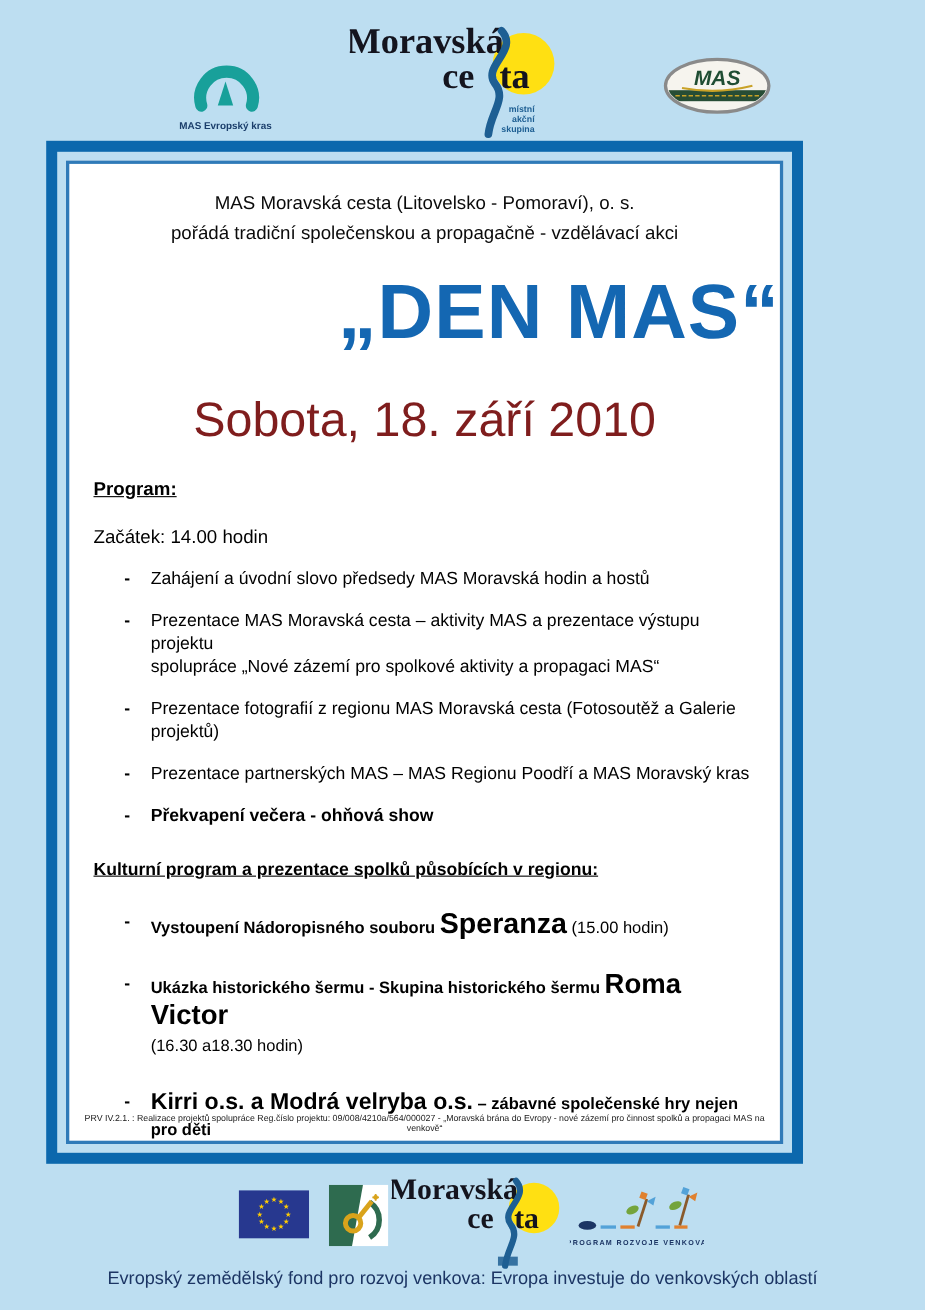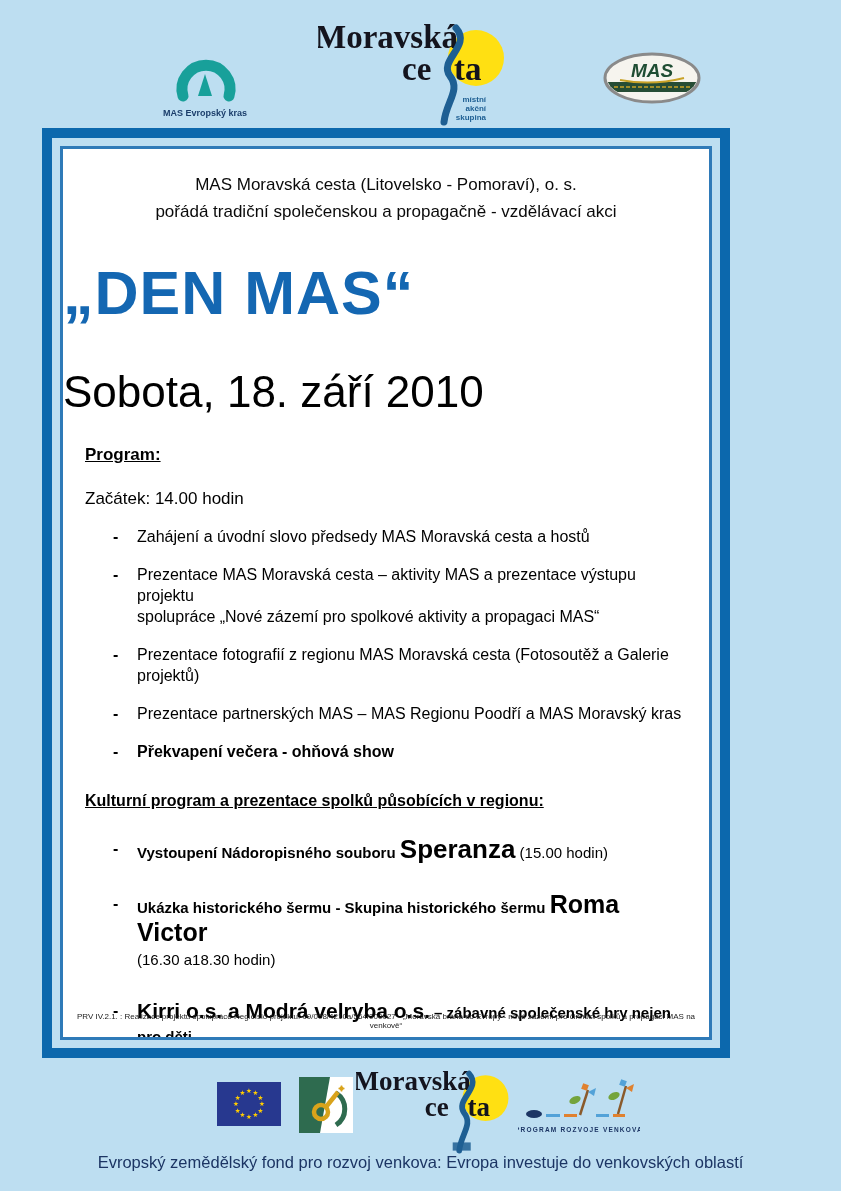--- a/index.html
+++ b/index.html
@@ -19,24 +19,24 @@
   .frame{
     position:absolute;left:42px;top:128px;width:688px;height:930px;
     box-sizing:border-box;border:10px solid #0C68AD;background:#BDDEF1;padding:8px;
   }
   .frame-inner{
     box-sizing:border-box;width:100%;height:100%;
     border:3px solid #2F7AB8;background:#fff;position:relative;overflow:hidden;
   }
   .intro{margin-top:22px;text-align:center;font-size:17px;line-height:27px;color:#0a0a0a;}
   .big-title{
-    margin-top:22px;text-align:left;
-    font-size:61px;line-height:92px;font-weight:bold;color:#1467B2;letter-spacing:1px;
-  }
-  .date-line{margin-top:30px;text-align:left;font-size:44px;line-height:46px;color:#000000;}
+    margin-top:12px;text-align:right;
+    font-size:70px;line-height:92px;font-weight:bold;color:#1467B2;letter-spacing:1px;
+  }
+  .date-line{margin-top:30px;text-align:center;font-size:44px;line-height:46px;color:#7f1d1d;}
   .venue-line{margin-top:4px;text-align:center;font-size:23px;color:#000;}
   .section{padding:0 24px 0 22px;}
   .prog-head{margin-top:30px;font-size:17px;font-weight:bold;text-decoration:underline;}
   .start-line{margin-top:24px;font-size:17px;}
   ul.plist{list-style:none;margin:4px 0 0 28px;padding:0;font-size:16px;}
   ul.plist li{position:relative;padding-left:24px;margin-top:17px;line-height:21px;}
   ul.plist li .dash{position:absolute;left:0;top:0;font-weight:bold;}
   ul.plist li.bold-item{font-weight:bold;}
   .kult-head{margin-top:30px;font-size:16px;font-weight:bold;text-decoration:underline;}
   ul.klist{list-style:none;margin:0 0 0 28px;padding:0;}
@@ -107,21 +107,21 @@
 
     <div class="big-title">„DEN MAS“</div>
 
     <div class="date-line">Sobota, 18. září 2010</div>
 
     <div class="section">
       <div class="prog-head">Program:</div>
       <div class="start-line">Začátek: 14.00 hodin</div>
 
       <ul class="plist">
-        <li><span class="dash">-</span><span>Zahájení a úvodní slovo předsedy MAS Moravská cesta  a hostů</span></li>
+        <li><span class="dash">-</span><span>Zahájení a úvodní slovo předsedy MAS Moravská hodin  a hostů</span></li>
         <li><span class="dash">-</span>
           <span>Prezentace MAS Moravská cesta – aktivity MAS a prezentace výstupu projektu</span><br>
           <span>spolupráce „Nové zázemí pro spolkové aktivity a propagaci MAS“</span>
         </li>
         <li><span class="dash">-</span><span>Prezentace fotografií z regionu MAS Moravská cesta  (Fotosoutěž a Galerie projektů)</span></li>
         <li><span class="dash">-</span><span>Prezentace partnerských MAS – MAS Regionu Poodří a MAS Moravský kras</span></li>
         <li class="bold-item"><span class="dash">-</span><span>Překvapení večera - ohňová show</span></li>
       </ul>
 
       <div class="kult-head">Kulturní program a prezentace spolků působících v regionu:</div>

